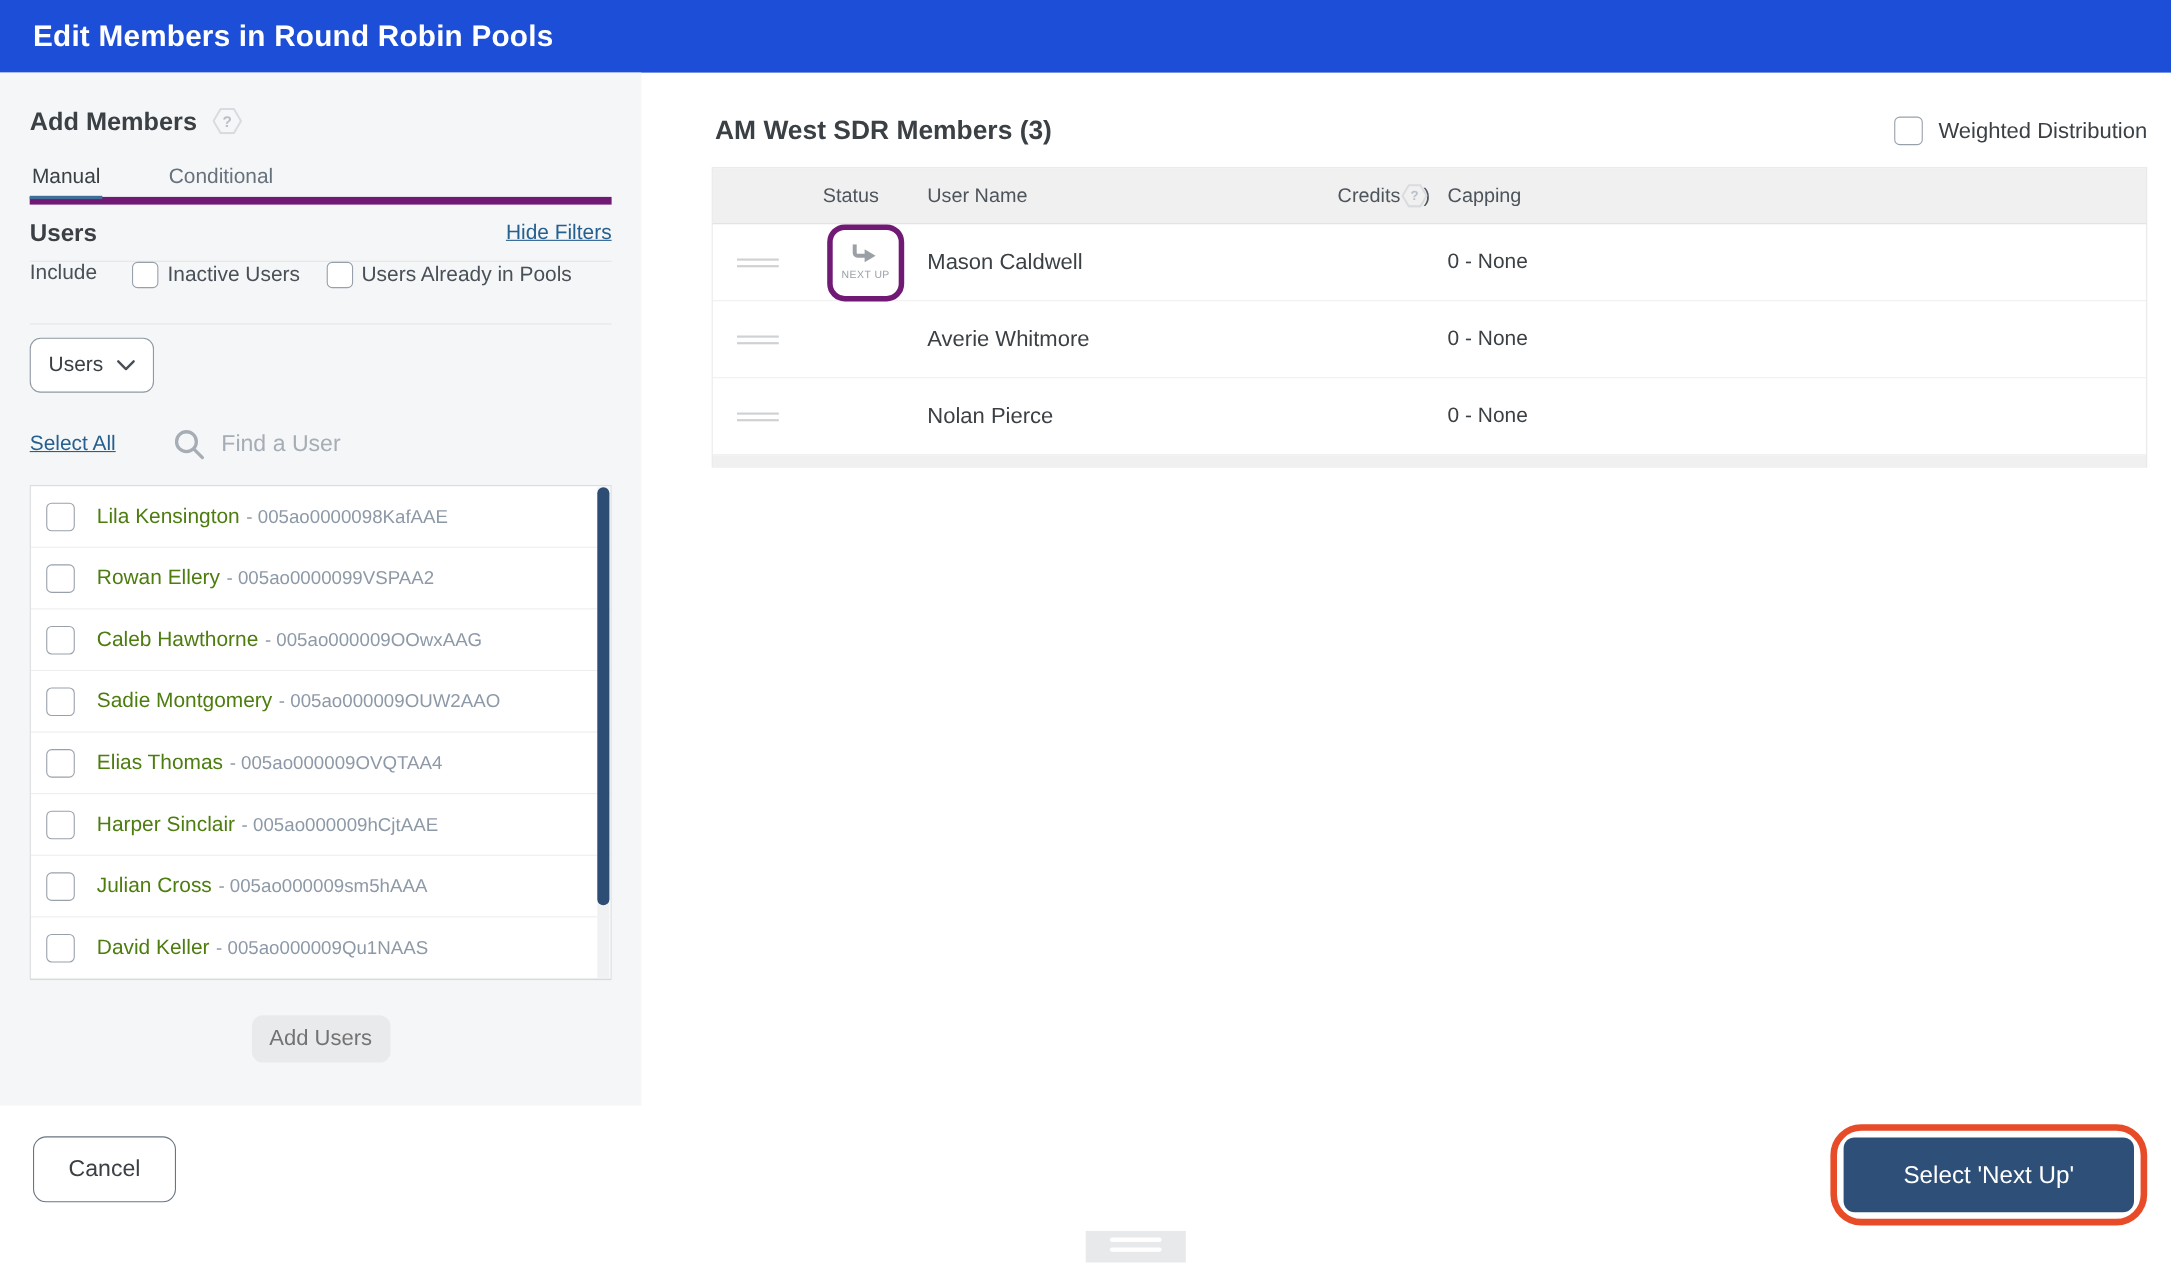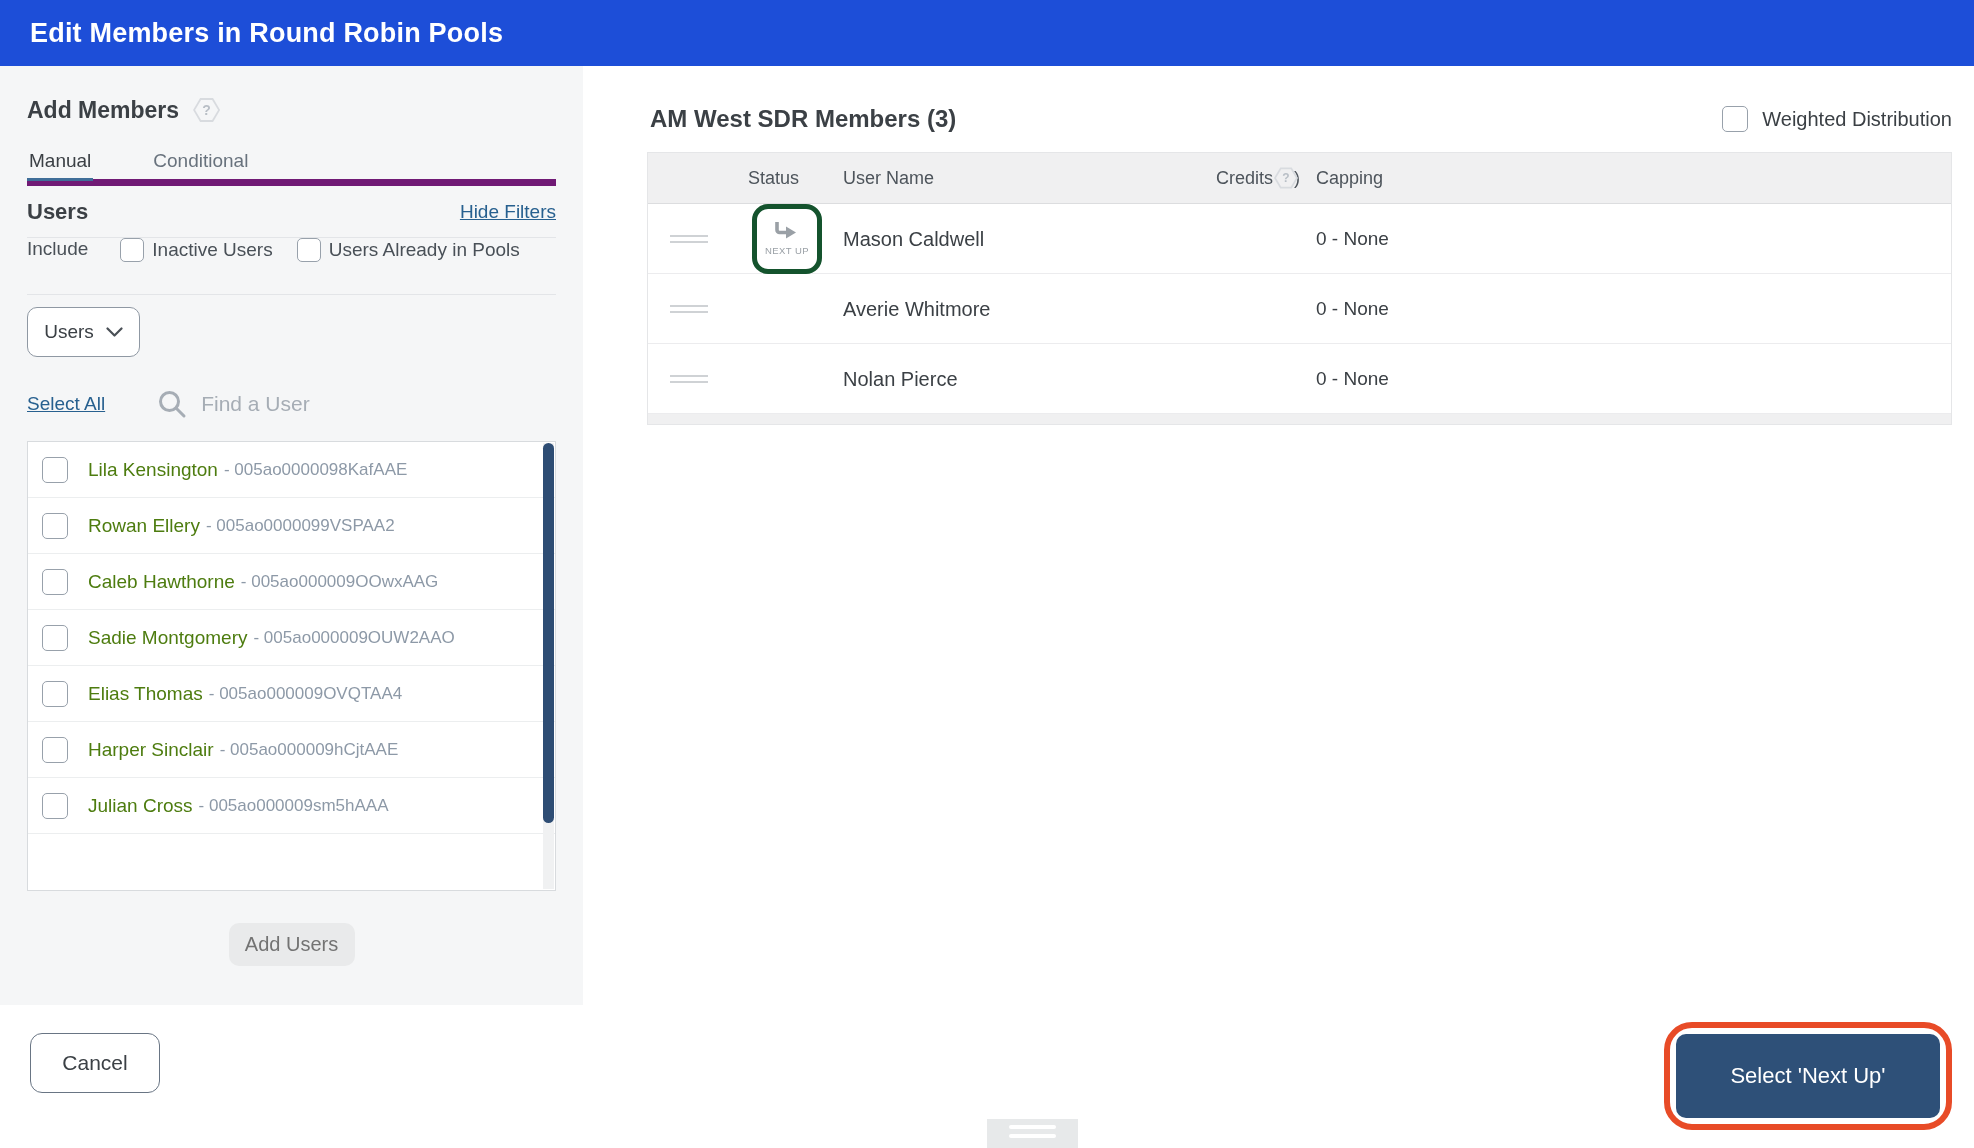--- a/index.html
+++ b/index.html
@@ -72,28 +72,28 @@
   .t-header .hex { left:626px; width:24px; height:22px; }
   .t-header .hex span { position:relative; top:auto; transform:none; left:auto; font-size:12px; }
 
   .t-row { position:relative; height:70px; border-bottom:1px solid #ececee; background:#fff; }
   .drag-handle { position:absolute; left:22px; top:50%; transform:translateY(-50%); width:38px; cursor:grab; }
   .drag-handle i { display:block; height:2px; background:#cfd2d5; margin:4px 0; }
   .t-name { position:absolute; left:195px; top:50%; transform:translateY(-50%); font-size:20px; color:#3b4045; }
   .t-capping { position:absolute; left:668px; top:50%; transform:translateY(-50%); font-size:19px; color:#3b4045; }
   .t-footer { height:10px; background:#f0f0f1; }
 
-  .next-up-annotation { position:absolute; left:104px; top:0; width:70px; height:70px; border:5px solid #14532d; border-radius:16px;
+  .next-up-annotation { position:absolute; left:104px; top:0; width:70px; height:70px; border:5px solid #701a75; border-radius:16px;
     display:flex; flex-direction:column; align-items:center; justify-content:center; gap:3px; z-index:2; }
   .next-up-label { font-size:9.5px; letter-spacing:.4px; color:#9aa0a6; }
 
   
   .cancel-btn { position:absolute; left:30px; top:1033px; width:130px; height:60px; background:#fff; border:1.5px solid #69758​4;
     border:1.5px solid #697584; border-radius:12px; font-size:21px; color:#3b4045; font-family:"Liberation Sans", sans-serif; cursor:pointer; }
-  .select-annotation { position:absolute; left:1664px; top:1022px; width:288px; height:108px; border:6px solid #e84b27; border-radius:28px;
+  .select-annotation { position:absolute; left:1664px; top:1022px; width:288px; height:92px; border:6px solid #e84b27; border-radius:28px;
     padding:6px 6px; }
   .select-next-up { width:100%; height:100%; background:#2e5078; color:#fff; border:none; border-radius:10px; font-size:22px;
     font-family:"Liberation Sans", sans-serif; cursor:pointer; }
   .bottom-handle { position:absolute; left:987px; top:1119px; width:91px; height:29px; background:#e7e9ea; cursor:grab; }
   .bottom-handle i { display:block; width:47px; height:4px; background:#fff; border-radius:2px; margin:6px auto 0; }
   .bottom-handle i + i { margin-top:5px; }
 
   svg { display:block; }
 </style>
 </head>
@@ -181,20 +181,25 @@
       </div>
       <div class="user-row">
         <span class="cb"></span>
         <span class="user-name">Harper Sinclair</span>
         <span class="user-id">- 005ao000009hCjtAAE</span>
       </div>
       <div class="user-row">
         <span class="cb"></span>
         <span class="user-name">Julian Cross</span>
         <span class="user-id">- 005ao000009sm5hAAA</span>
+      </div>
+      <div class="user-row">
+        <span class="cb"></span>
+        <span class="user-name">David Keller</span>
+        <span class="user-id">- 005ao000009Qu1NAAS</span>
       </div>
       <div class="list-scroll-track">
         <div class="list-scroll-thumb"></div>
       </div>
     </div>
 
     <div class="add-users-wrap">
       <button class="add-users" disabled="">Add Users</button>
     </div>
   </aside>

